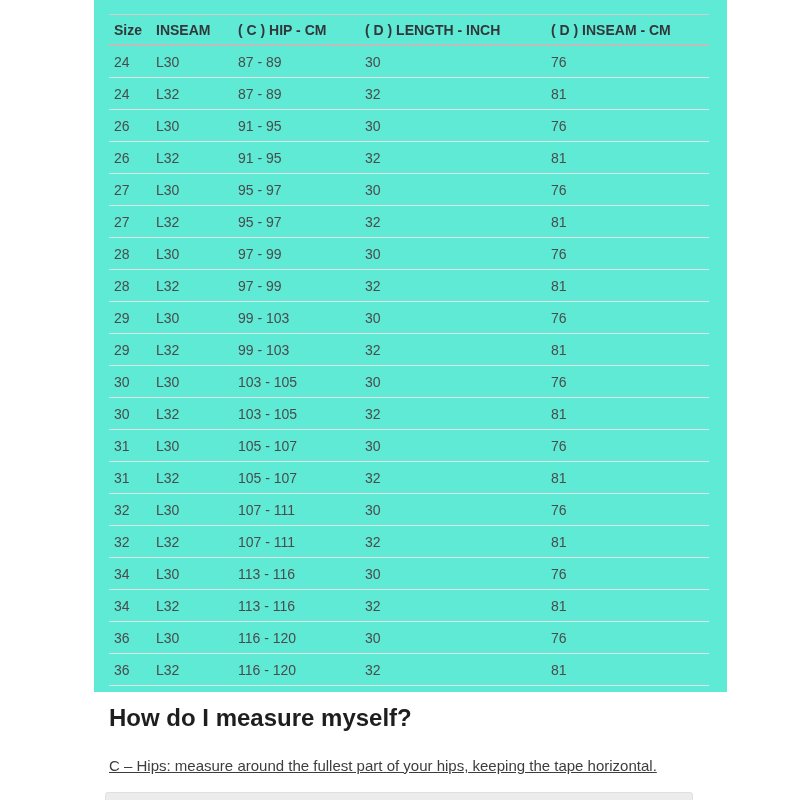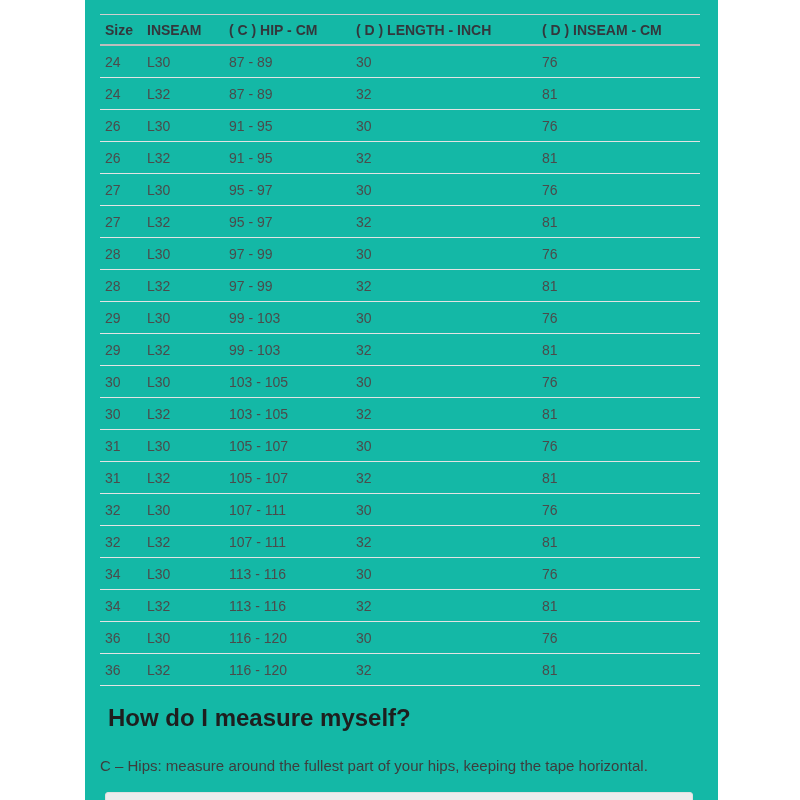--- a/index.html
+++ b/index.html
@@ -6,25 +6,25 @@
     margin: 0;
     padding: 0;
     width: 800px;
     height: 800px;
     background: #ffffff;
     font-family: "Liberation Sans", sans-serif;
     overflow: hidden;
   }
   .content-area {
     position: absolute;
-    left: 85px;
+    left: 94px;
     top: 0;
     width: 633px;
-    height: 800px;
-    background: #14b8a6;
+    height: 692px;
+    background: #5eead4;
   }
   table.size-table {
     border-collapse: collapse;
     table-layout: fixed;
     width: 600px;
     margin: 14px 0 0 15px;
   }
   table.size-table col.c1 { width: 42px; }
   table.size-table col.c2 { width: 82px; }
   table.size-table col.c3 { width: 127px; }
@@ -50,31 +50,32 @@
     height: 31px;
     padding: 0 0 0 5px;
     border-bottom: 1px solid #e3e3e3;
     white-space: nowrap;
   }
   .measure-section {
     margin: 18px 0 0 15px;
     width: 600px;
   }
   .measure-section h2 {
-    margin: 0 0 14px 8px;
+    margin: 0 0 14px 0;
     font-size: 24px;
     line-height: 1.15;
     font-weight: bold;
     color: #1e1e1e;
   }
   .measure-section p {
     margin: 26px 0;
     font-size: 15px;
     line-height: 1.1;
     color: #3d3d3d;
+    text-decoration: underline;
   }
   .bottom-panel-edge {
     position: absolute;
     left: 105px;
     top: 792px;
     width: 588px;
     height: 14px;
     background: #ececec;
     border: 1px solid #e0e0e0;
     border-radius: 3px;

